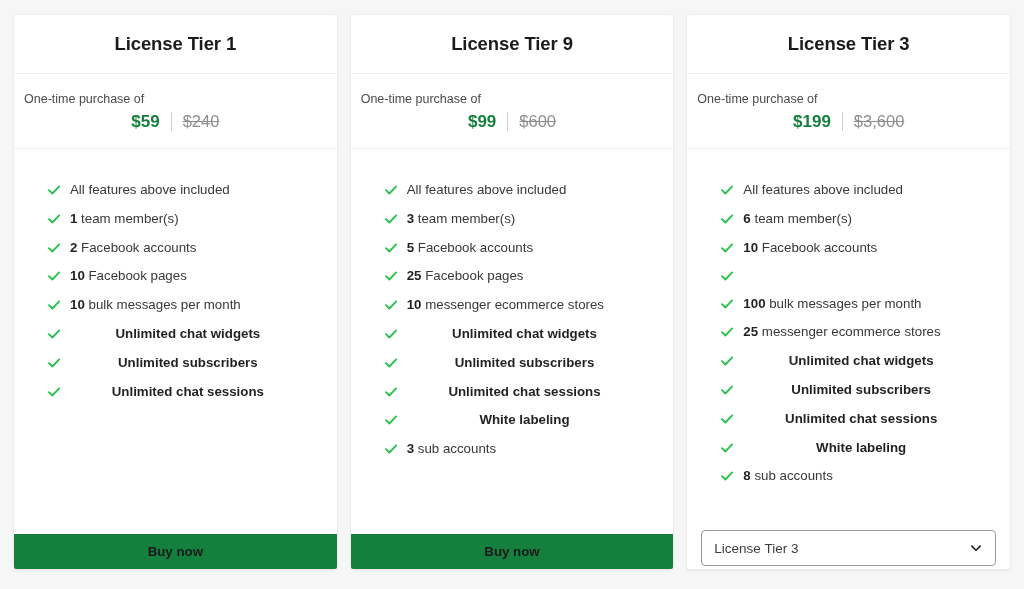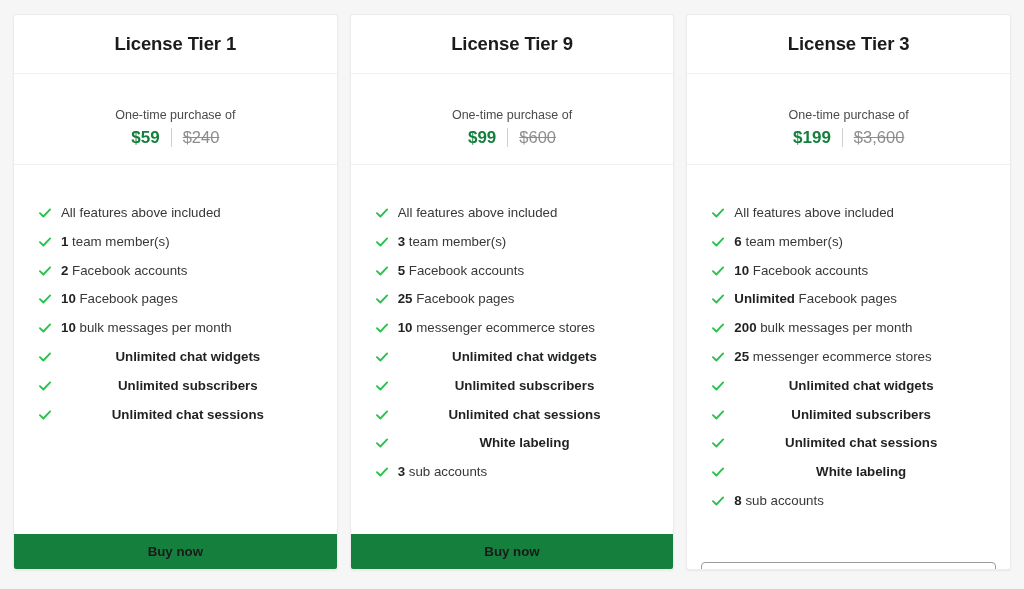--- a/index.html
+++ b/index.html
@@ -29,41 +29,39 @@
   .tier-card {
     box-sizing: border-box;
     width: 325px;
     background: #ffffff;
     border: 1px solid #ececec;
     border-radius: 3px;
     box-shadow: 0 1px 2px rgba(0,0,0,0.06);
     display: flex;
     flex-direction: column;
     overflow: hidden;
-    gap: 16px;
   }
 
   .card-header {
     height: 58px;
     display: flex;
     align-items: center;
     justify-content: center;
     border-bottom: 1px solid #f0f0f0;
     flex: 0 0 auto;
   }
   .card-title {
     font-size: 18.5px;
     font-weight: bold;
     color: #1b1b1b;
     letter-spacing: -0.1px;
   }
 
   .price-block {
     padding: 18px 10px 17px 10px;
-    text-align: center;
     border-bottom: 1px solid #f0f0f0;
     flex: 0 0 auto;
   }
   .price-caption {
     font-size: 12.5px;
     color: #4b4b4b;
     line-height: 1.2;
     margin-bottom: 5px;
   }
   .price-row {
@@ -87,21 +85,21 @@
   }
   .price-original {
     font-size: 16.5px;
     color: #8e8e8e;
     text-decoration: line-through;
     padding-left: 11px;
   }
 
   .features {
     list-style: none;
-    margin: 8px;
+    margin: 17px;
     padding: 16px 0 10px 0;
     flex: 1 1 auto;
   }
   .feature-item {
     display: flex;
     align-items: flex-start;
     padding: 0 14px 0 16px;
     margin-bottom: 12.2px;
     font-size: 13.3px;
     color: #36383a;
@@ -345,27 +343,26 @@
         <li class="feature-item">
           <svg class="check-icon" viewBox="0 0 16 16" xmlns="http://www.w3.org/2000/svg">
             <path d="M2.2 8.2 L6.1 12 L13.9 3.9" fill="none" stroke="#27c24c" stroke-width="2.1" stroke-linecap="round" stroke-linejoin="round"></path>
           </svg>
           <span class="feature-text"><span class="lead">10</span><span> Facebook accounts</span></span>
         </li>
         <li class="feature-item">
           <svg class="check-icon" viewBox="0 0 16 16" xmlns="http://www.w3.org/2000/svg">
             <path d="M2.2 8.2 L6.1 12 L13.9 3.9" fill="none" stroke="#27c24c" stroke-width="2.1" stroke-linecap="round" stroke-linejoin="round"></path>
           </svg>
-          <span class="feature-text"><span class="lead">Unlimited</span><span> Facebook pages</span></span>
-        </li>
-        <li class="feature-item">
-          <svg class="check-icon" viewBox="0 0 16 16" xmlns="http://www.w3.org/2000/svg">
-            <path d="M2.2 8.2 L6.1 12 L13.9 3.9" fill="none" stroke="#27c24c" stroke-width="2.1" stroke-linecap="round" stroke-linejoin="round"></path>
-          </svg>
-          <span class="feature-text"><span class="lead">200</span><span> bulk messages per month</span></span>
+        </li>
+        <li class="feature-item">
+          <svg class="check-icon" viewBox="0 0 16 16" xmlns="http://www.w3.org/2000/svg">
+            <path d="M2.2 8.2 L6.1 12 L13.9 3.9" fill="none" stroke="#27c24c" stroke-width="2.1" stroke-linecap="round" stroke-linejoin="round"></path>
+          </svg>
+          <span class="feature-text"><span class="lead">100</span><span> bulk messages per month</span></span>
         </li>
         <li class="feature-item">
           <svg class="check-icon" viewBox="0 0 16 16" xmlns="http://www.w3.org/2000/svg">
             <path d="M2.2 8.2 L6.1 12 L13.9 3.9" fill="none" stroke="#27c24c" stroke-width="2.1" stroke-linecap="round" stroke-linejoin="round"></path>
           </svg>
           <span class="feature-text"><span class="lead">25</span><span> messenger ecommerce stores</span></span>
         </li>
         <li class="feature-item">
           <svg class="check-icon" viewBox="0 0 16 16" xmlns="http://www.w3.org/2000/svg">
             <path d="M2.2 8.2 L6.1 12 L13.9 3.9" fill="none" stroke="#27c24c" stroke-width="2.1" stroke-linecap="round" stroke-linejoin="round"></path>

